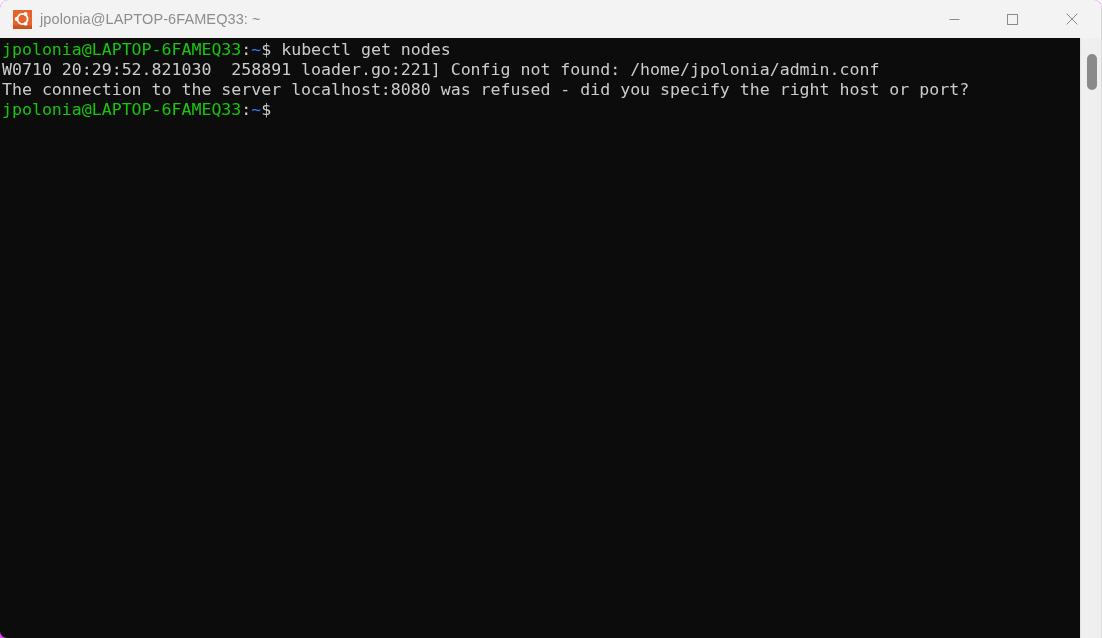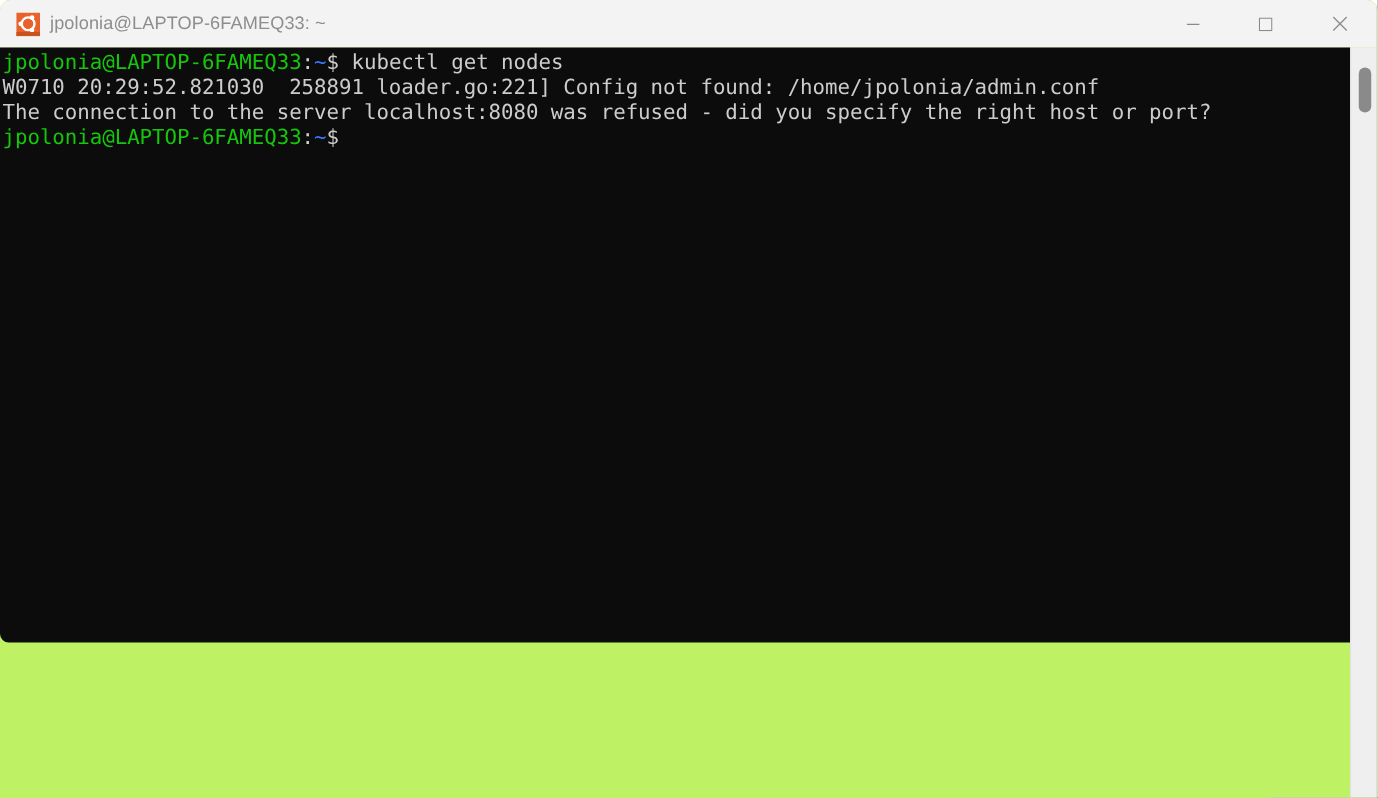--- a/index.html
+++ b/index.html
@@ -14,21 +14,21 @@
     font-family: "Liberation Sans", sans-serif;
   }
 
   
   #window {
     position: absolute;
     left: 0;
     top: 0;
     width: 1102px;
     height: 638px;
-    background: #bef264;
+    background: #d946ef;
     border-top-left-radius: 8px;
     border-top-right-radius: 8px;
     box-sizing: border-box;
     overflow: hidden;
   }
   #window-border-top {
     position: absolute;
     left: 0; top: 0;
     width: 1102px;
     height: 1px;
@@ -78,21 +78,21 @@
   #btn-maximize { left: 989px; }
   #btn-close    { left: 1049px; }
   .winbtn svg { display: block; }
 
   
   #terminal {
     position: absolute;
     left: 0;
     top: 38px;
     width: 1080px;
-    height: 476px;
+    height: 600px;
     background: #0c0c0c;
     border-bottom-left-radius: 7px;
     overflow: hidden;
   }
   #screen {
     position: absolute;
     left: 2px;
     top: 2px;
     right: 0;
     font-family: "DejaVu Sans Mono", "Liberation Mono", monospace;

